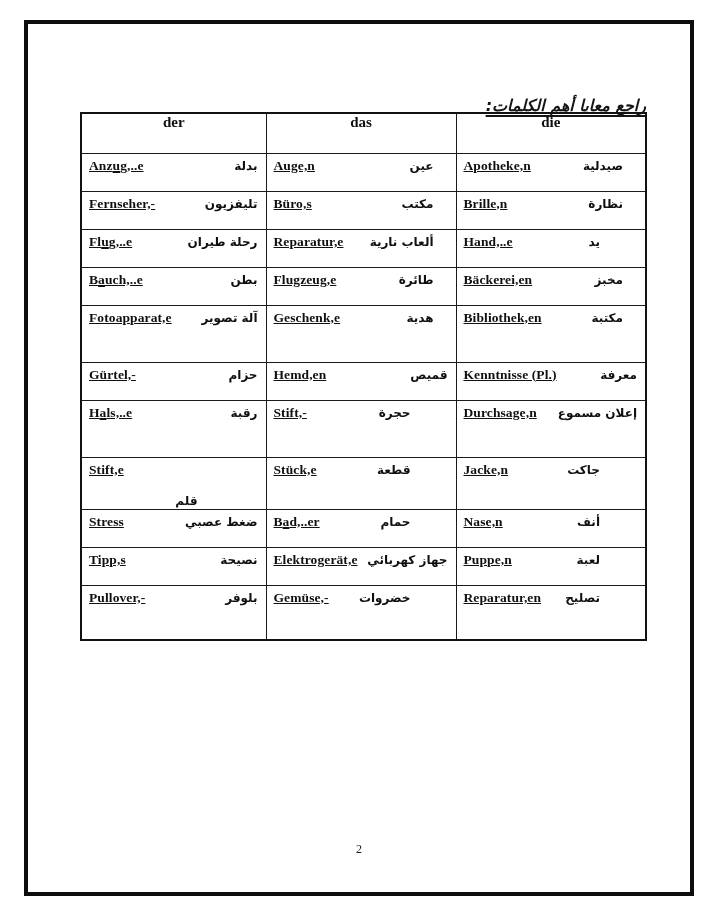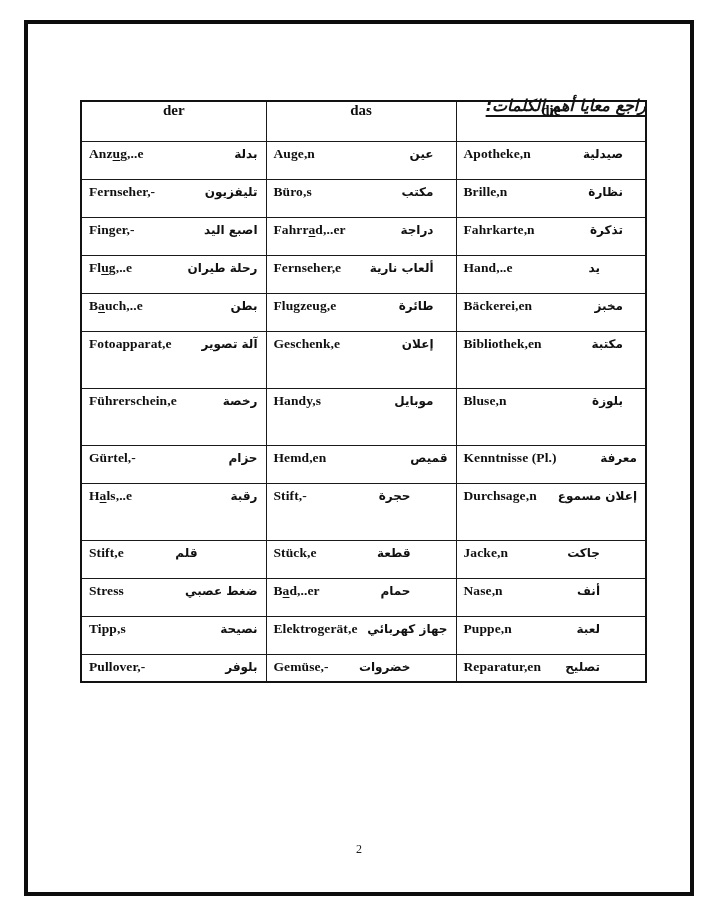--- a/index.html
+++ b/index.html
@@ -27,21 +27,21 @@
     font-style:italic;
     font-size:16px;
     color:#141414;
     text-decoration:underline;
     text-underline-offset:4px;
     text-decoration-thickness:1.5px;
     margin-top:30px;
   }
   table.vocab {
     position:absolute;
-    left:52px; top:76px;
+    left:52px; top:88px;
     width:565px;
     border-collapse:collapse;
     table-layout:fixed;
     border:2.5px solid #121212;
     padding-left:32px;
   }
   table.vocab th, table.vocab td {
     border:1.5px solid #1a1a1a;
     vertical-align:top;
     padding:0;
@@ -51,48 +51,49 @@
   thead th {
     text-align:center;
     font-weight:bold;
     font-size:15px;
     padding-top:3px;
     border-bottom:3px solid #121212;
     font-family:"Liberation Serif",serif;
   }
   tbody tr { height:38px; }
   tbody tr.tall { height:57px; }
-  tbody tr:last-child { height:28px; }
+  tbody tr:last-child { height:55px; }
   .cellwrap {
     display:flex;
     justify-content:space-between;
     align-items:flex-start;
     padding-top:4px;
     white-space:nowrap;
   }
   .de {
     font-weight:bold;
     font-size:13.5px;
     padding-left:7px;
     font-family:"Liberation Serif",serif;
     letter-spacing:0.1px;
+    text-decoration:underline;
   }
   .de u { text-underline-offset:2px; }
   .ar {
     direction:rtl;
     font-family:"DejaVu Sans","Liberation Sans",sans-serif;
     font-weight:bold;
     font-size:12px;
     line-height:15px;
     padding-top:1px;
   }
   .ar.ar-t { padding-right:8px;text-align:right; }
   .ar.ar-d { padding-right:22px; }
   .ar.ar-f { padding-right:45px; }
-  .ar.ar-m { padding-right:68px; }
+  .ar.ar-m { padding-right:68px;margin-top:31px; }
   .pagenum {
     position:absolute;
     left:0; right:0;
     top:818px;
     text-align:center;
     font-size:12px;
     font-family:"Liberation Serif",serif;
     color:#1c1c1c;
   }
 </style>
@@ -154,47 +155,27 @@
             <td>
               <div class="cellwrap">
                 <span class="de">Brille,n</span>
                 <span class="ar ar-d" dir="rtl">نظارة</span>
               </div>
             </td>
           </tr>
           <tr>
             <td>
               <div class="cellwrap">
-                <span class="de">Finger,-</span>
-                <span class="ar ar-t" dir="rtl">اصبع اليد</span>
-              </div>
-            </td>
-            <td>
-              <div class="cellwrap">
-                <span class="de">Fahrr<u>a</u>d,..er</span>
-                <span class="ar ar-d" dir="rtl">دراجة</span>
-              </div>
-            </td>
-            <td>
-              <div class="cellwrap">
-                <span class="de">Fahrkarte,n</span>
-                <span class="ar ar-d" dir="rtl">تذكرة</span>
-              </div>
-            </td>
-          </tr>
-          <tr>
-            <td>
-              <div class="cellwrap">
                 <span class="de">Fl<u>u</u>g,..e</span>
                 <span class="ar ar-t" dir="rtl">رحلة طيران</span>
               </div>
             </td>
             <td>
               <div class="cellwrap">
-                <span class="de">Fernseher,e</span>
+                <span class="de">Reparatur,e</span>
                 <span class="ar ar-d" dir="rtl">ألعاب نارية</span>
               </div>
             </td>
             <td>
               <div class="cellwrap">
                 <span class="de">Hand,..e</span>
                 <span class="ar ar-f" dir="rtl">يد</span>
               </div>
             </td>
           </tr>
@@ -221,47 +202,27 @@
           <tr class="tall">
             <td>
               <div class="cellwrap">
                 <span class="de">Fotoapparat,e</span>
                 <span class="ar ar-t" dir="rtl">آلة تصوير</span>
               </div>
             </td>
             <td>
               <div class="cellwrap">
                 <span class="de">Geschenk,e</span>
-                <span class="ar ar-d" dir="rtl">إعلان</span>
+                <span class="ar ar-d" dir="rtl">هدية</span>
               </div>
             </td>
             <td>
               <div class="cellwrap">
                 <span class="de">Bibliothek,en</span>
                 <span class="ar ar-d" dir="rtl">مكتبة</span>
-              </div>
-            </td>
-          </tr>
-          <tr class="tall">
-            <td>
-              <div class="cellwrap">
-                <span class="de">Führerschein,e</span>
-                <span class="ar ar-t" dir="rtl">رخصة</span>
-              </div>
-            </td>
-            <td>
-              <div class="cellwrap">
-                <span class="de">Handy,s</span>
-                <span class="ar ar-d" dir="rtl">موبايل</span>
-              </div>
-            </td>
-            <td>
-              <div class="cellwrap">
-                <span class="de">Bluse,n</span>
-                <span class="ar ar-d" dir="rtl">بلوزة</span>
               </div>
             </td>
           </tr>
           <tr>
             <td>
               <div class="cellwrap">
                 <span class="de">Gürtel,-</span>
                 <span class="ar ar-t" dir="rtl">حزام</span>
               </div>
             </td>

